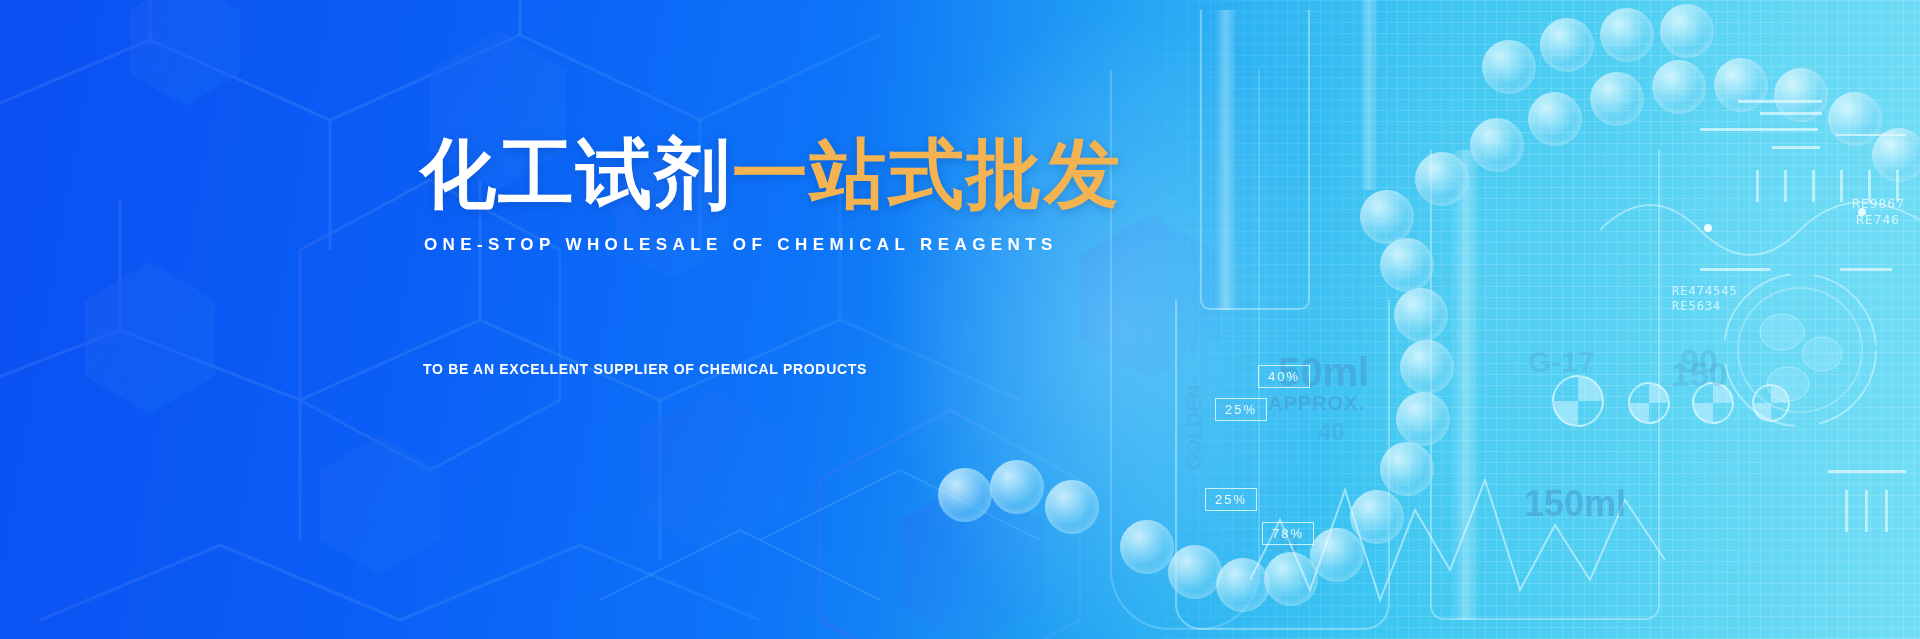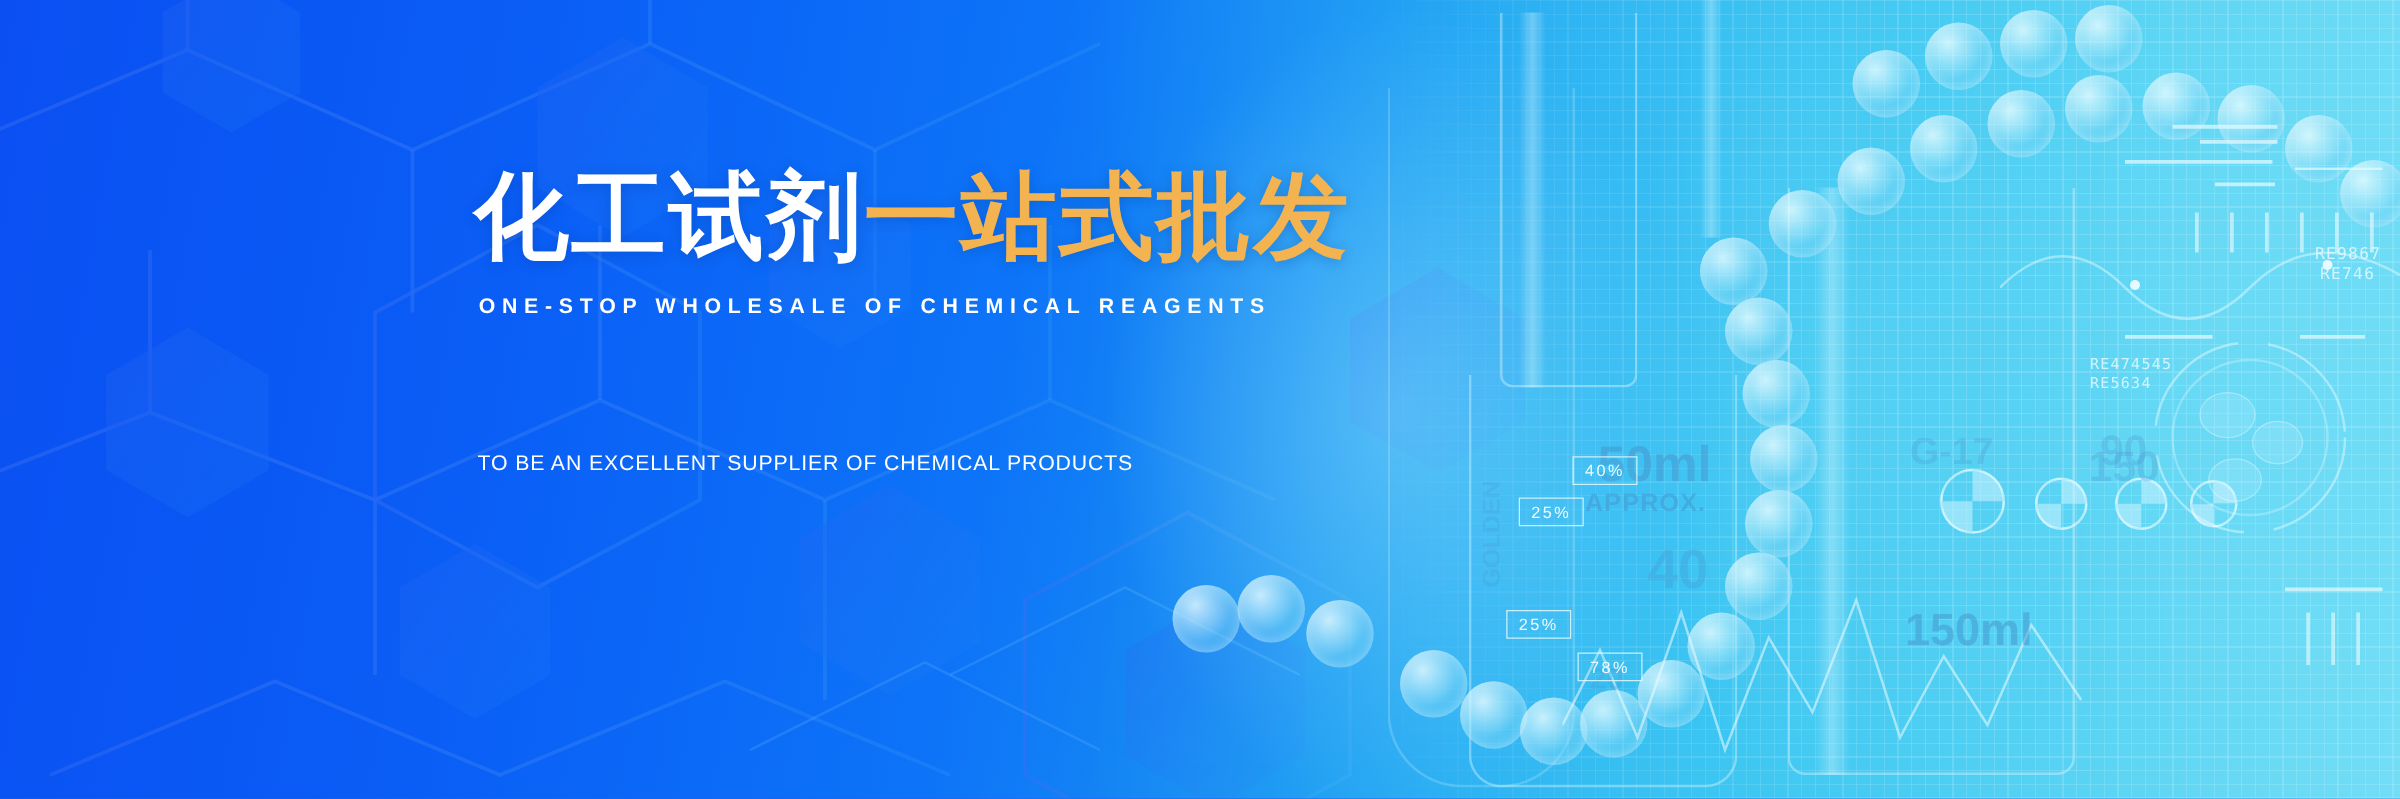--- a/index.html
+++ b/index.html
@@ -64,21 +64,21 @@
     position:absolute; color:rgba(70,150,205,.52); font-weight:700; font-family:"Liberation Sans",sans-serif;
   }
   .gauge{
     position:absolute; border-radius:50%; border:2px solid rgba(232,251,255,.62);
     background:conic-gradient(rgba(206,243,255,.55) 0 25%, rgba(206,243,255,0) 25% 50%, rgba(206,243,255,.55) 50% 75%, rgba(206,243,255,0) 75% 100%);
   }
   .hline{ position:absolute; height:3px; background:rgba(231,251,255,.70); }
   .vtick{ position:absolute; width:3px; background:rgba(231,251,255,.62); }
 
   
-  .content{ position:absolute; left:379px; top:0; width:800px; height:519px; }
+  .content{ position:absolute; left:420px; top:0; width:800px; height:519px; }
 
   .headline{
     position:absolute; top:136px; left:0; white-space:nowrap;
     font-size:76px; font-weight:700; line-height:1;
     letter-spacing:2px; text-shadow:0 2px 10px rgba(8,52,140,.30);
   }
   .headline .w{ color:#ffffff; }
   .headline .o{ color:#f4b351; }
 
   .sub-en{
@@ -87,21 +87,21 @@
   }
 
   .tag-cn{
     position:absolute; top:305px; left:2px; white-space:nowrap;
     color:#ffffff; font-size:37px; line-height:1; letter-spacing:1px; font-weight:400;
   }
   .tag-cn .strong{ font-weight:700; }
 
   .tag-en{
     position:absolute; top:361px; left:3px; white-space:nowrap;
-    color:#ffffff; font-size:17px; font-weight:400; letter-spacing:.7px;
+    color:#ffffff; font-size:14px; font-weight:700; letter-spacing:.7px;
   }
 
   .cta{
     position:absolute; top:460px; left:4px;
     width:185px; height:46px; background:#f5960a; border:none; cursor:pointer;
     color:#ffffff; font-size:16px; font-weight:700; letter-spacing:.4px;
     display:flex; align-items:center; justify-content:center;
     font-family:"Liberation Sans",sans-serif;
   }
   .cta .arrow{ margin-left:7px; font-weight:400; }
@@ -233,21 +233,21 @@
       <circle cx="100" cy="100" r="62" fill="none" stroke="rgba(236,252,255,.30)" stroke-width="2"></circle>
       <ellipse cx="82" cy="82" rx="22" ry="18" fill="rgba(190,238,255,.22)" stroke="rgba(236,252,255,.40)"></ellipse>
       <ellipse cx="122" cy="104" rx="20" ry="17" fill="rgba(190,238,255,.22)" stroke="rgba(236,252,255,.40)"></ellipse>
       <ellipse cx="88" cy="134" rx="21" ry="17" fill="rgba(190,238,255,.22)" stroke="rgba(236,252,255,.40)"></ellipse>
     </svg>
   </div>
 
   <div>
     <span class="vol" style="left:1278px; top:350px; font-size:40px;">50ml</span>
     <span class="vol" style="left:1268px; top:392px; font-size:20px; letter-spacing:1px;">APPROX.</span>
-    <span class="vol" style="left:1278px; top:431px; font-size:44px; opacity:.6;padding-left:40px;">40</span>
+    <span class="vol" style="left:1278px; top:418px; font-size:24px; opacity:.6;padding-left:40px;">40</span>
     <span class="vol" style="left:1272px; top:530px; font-size:24px; opacity:.5;">20</span>
     <span class="vol" style="left:1524px; top:483px; font-size:36px;">150ml</span>
     <span class="vol" style="left:1660px; top:355px; font-size:34px; opacity:.55;margin-left:11px;">150</span>
     <span class="vol" style="left:1183px; top:470px; font-size:20px; opacity:.45; transform:rotate(-90deg); transform-origin:left top;">GOLDEN</span>
 
     <span class="pct" style="left:1258px; top:365px;">40%</span>
     <span class="pct" style="left:1215px; top:398px;">25%</span>
     <span class="pct" style="left:1205px; top:488px;">25%</span>
     <span class="pct" style="left:1262px; top:522px;">78%</span>
 

